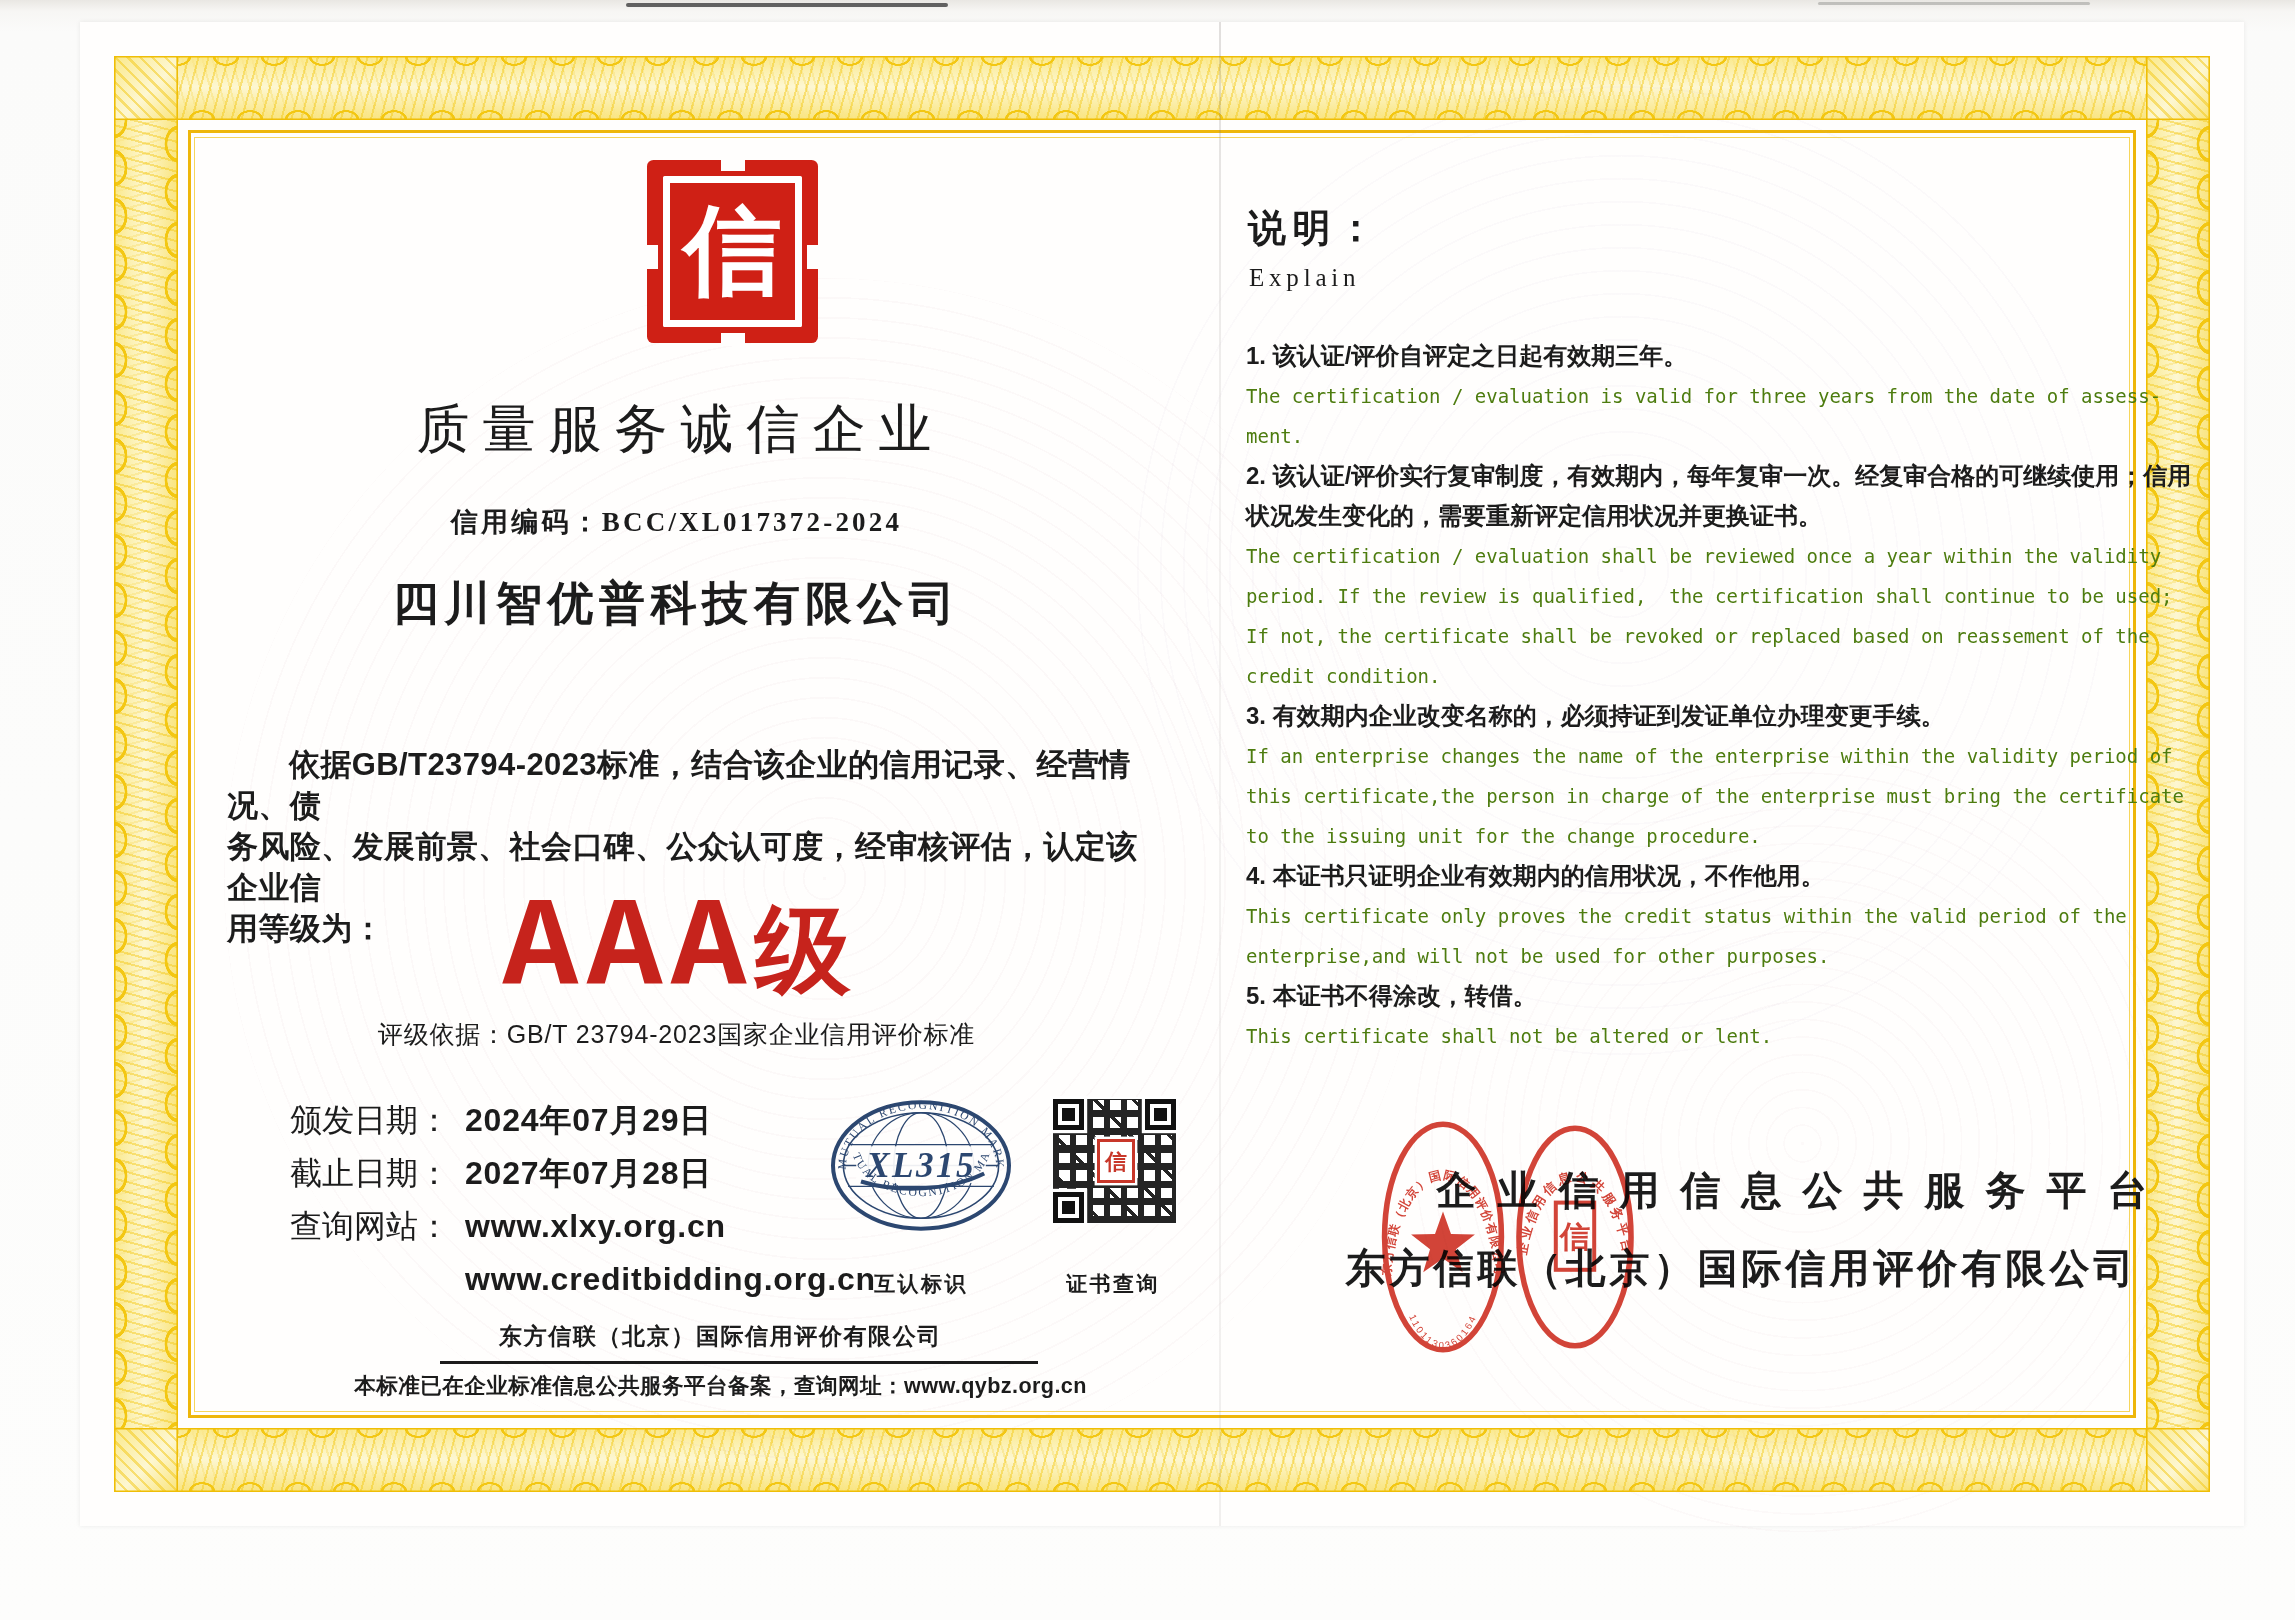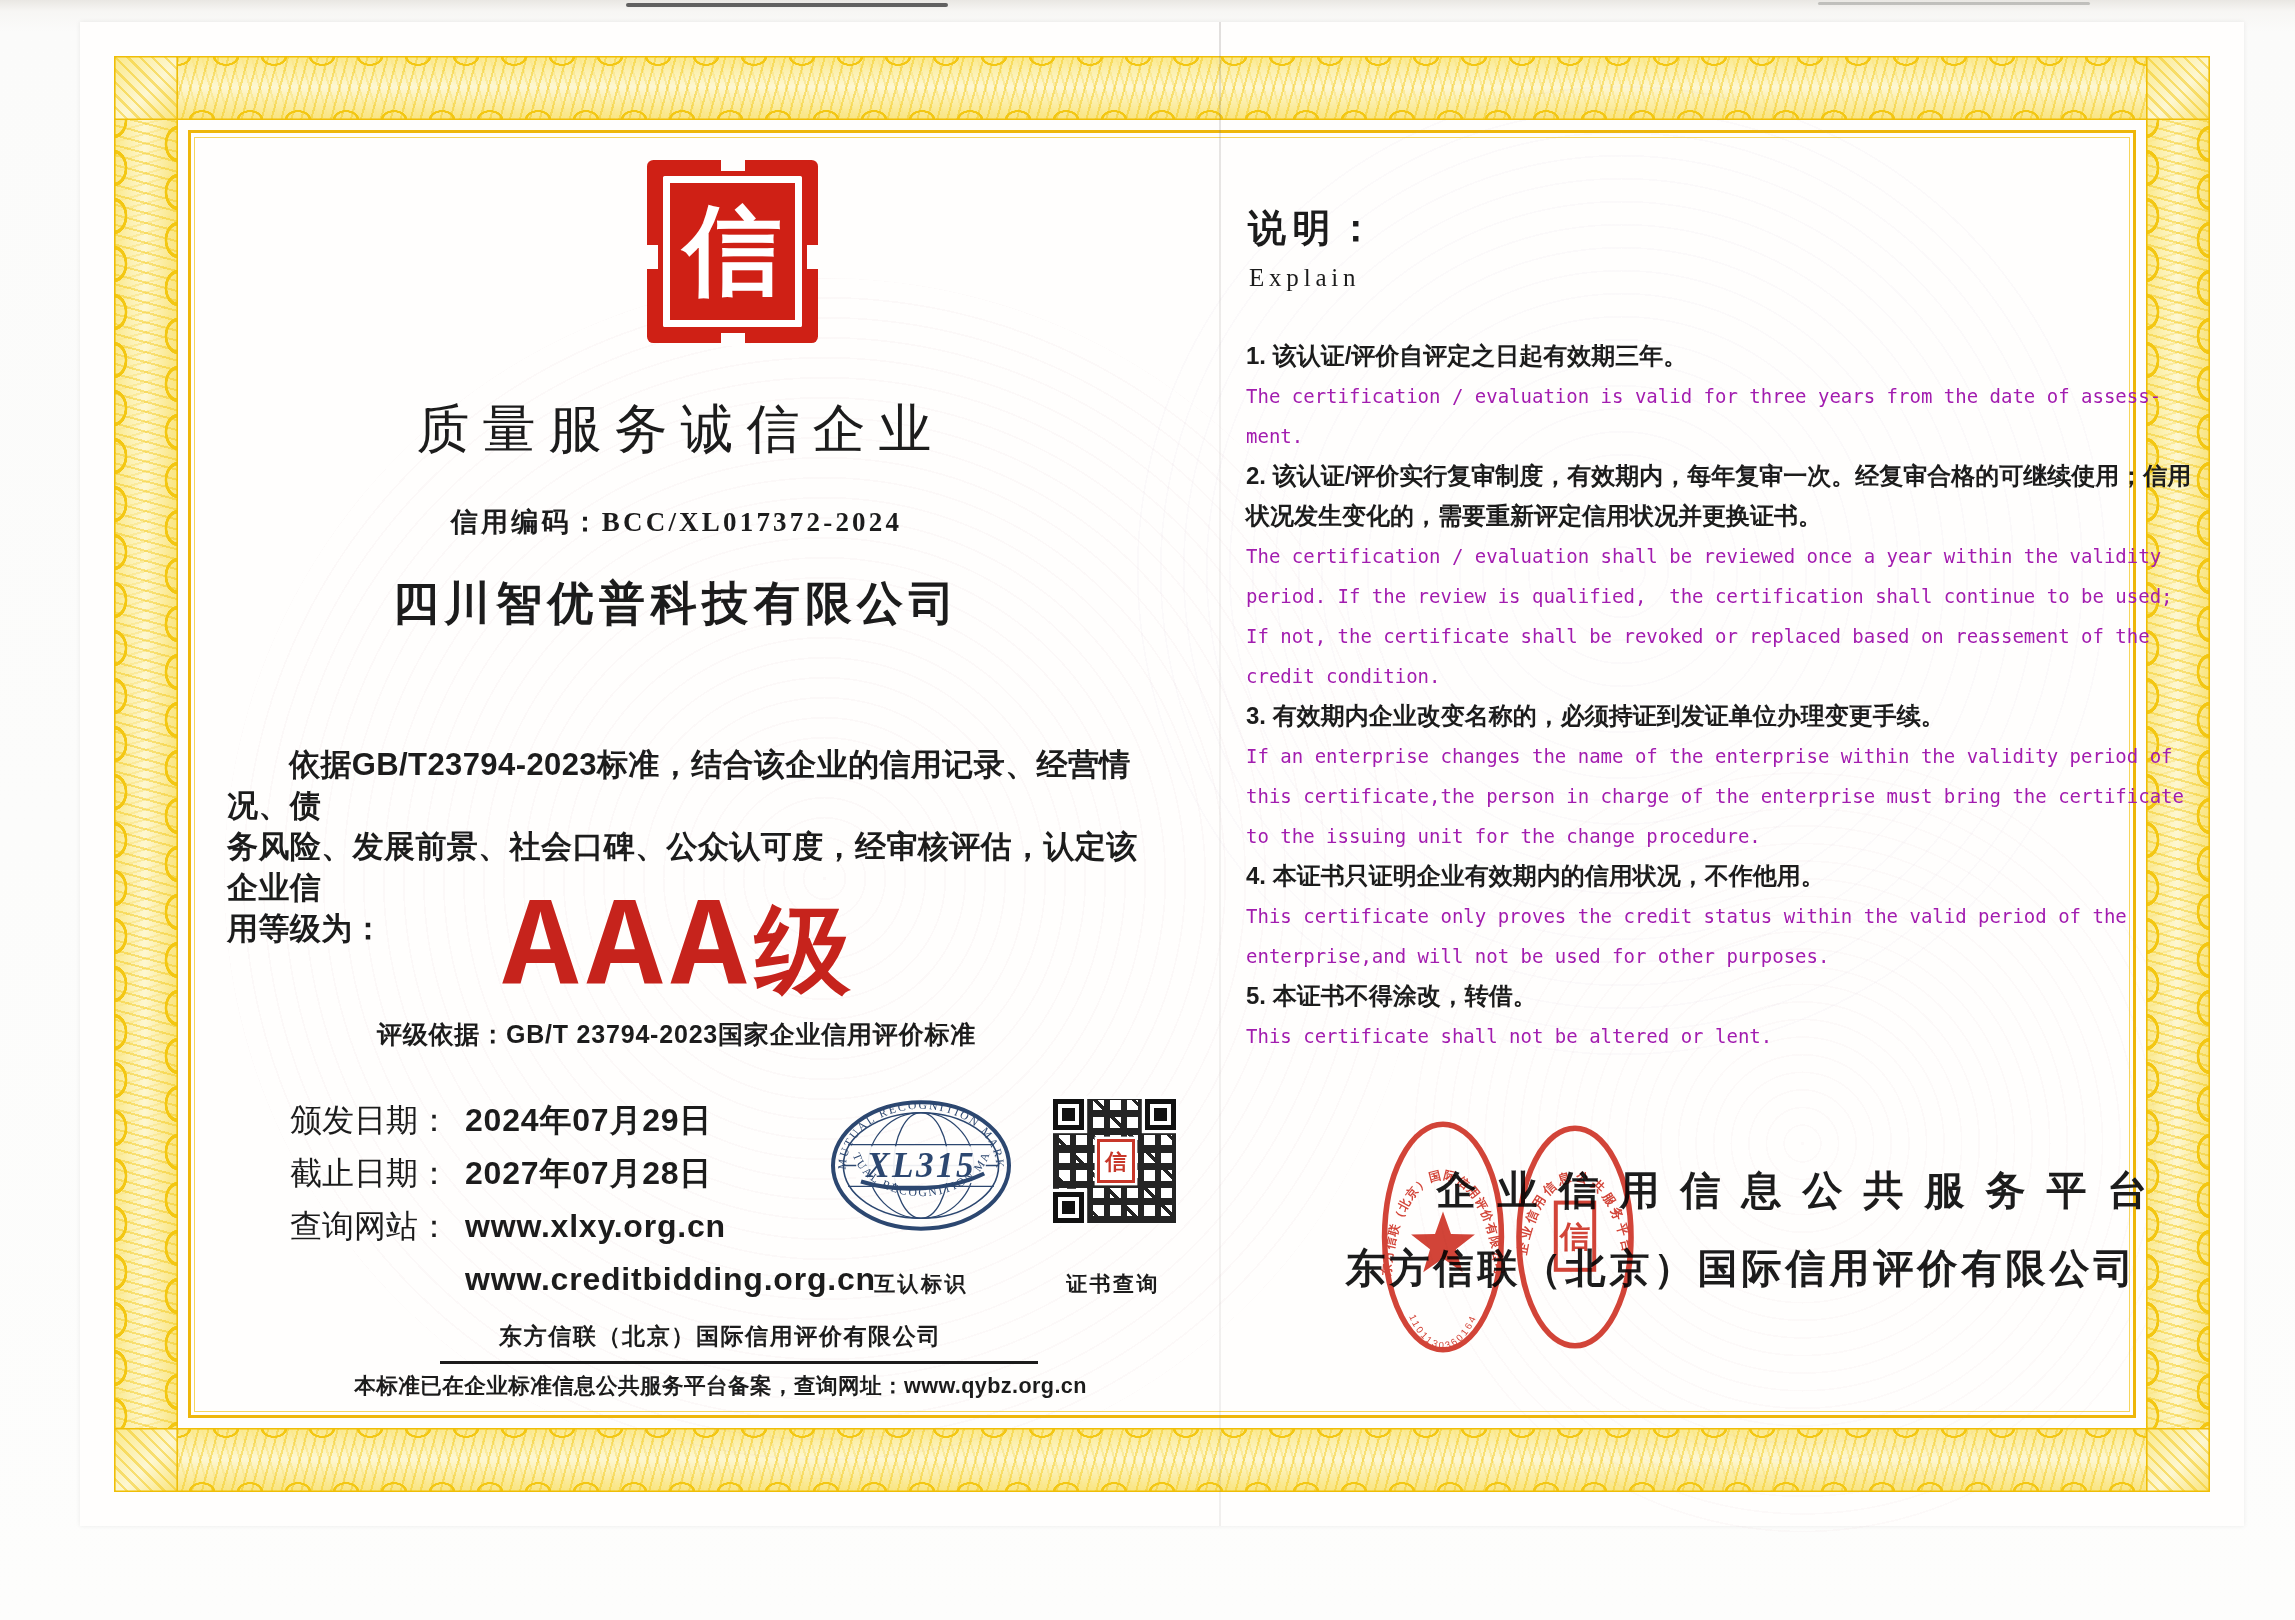--- a/index.html
+++ b/index.html
@@ -80,21 +80,21 @@
   .company{top:551px;font-size:46px;font-weight:900;letter-spacing:5.6px;}
   .uscc{top:646px;font-size:30px;font-weight:700;letter-spacing:1.6px;}
 
   .intro{left:147px;top:722px;width:929px;}
   .intro-line{font-size:31px;font-weight:700;line-height:41px;text-align:left;letter-spacing:0.4px;}
   .indent{text-indent:2em;}
 
   .grade{top:859px;color:#c6231c;line-height:136px;}
   .grade-letters{font-family:Liberation Mono, monospace;font-weight:900;font-size:127px;letter-spacing:8px;}
   .grade-suffix{font-size:96px;font-weight:900;letter-spacing:0;}
-  .basis{top:996px;font-size:25px;font-weight:700;letter-spacing:0.8px;}
+  .basis{top:996px;font-size:25px;font-weight:400;letter-spacing:0.8px;}
 
   .dates{left:210px;top:1072px;}
   .d-row{display:flex;height:53px;align-items:center;}
   .d-label{font-size:32px;font-weight:400;width:175px;text-align:left;}
   .d-value{font-size:32px;font-weight:700;letter-spacing:0.8px;}
   .d-indent{margin-left:175px;}
 
   .xl315{left:749px;top:1076px;width:184px;height:135px;}
   .mark-label{top:1248px;font-size:21px;font-weight:600;letter-spacing:2.4px;text-align:center;}
   .xl-label{left:749px;width:184px;}
@@ -118,21 +118,21 @@
   .filing{left:264px;width:753px;top:1349px;font-size:21.6px;font-weight:700;text-align:center;letter-spacing:0.4px;}
 
   
   .explain-h{left:1168px;top:181px;font-size:38px;font-weight:600;letter-spacing:6.4px;
     font-family:"Liberation Serif",serif;}
   .explain-h-en{left:1169px;top:242px;font-size:25px;letter-spacing:4.8px;
     font-family:"Liberation Serif",serif;}
   .explain-list{left:1166px;top:314px;width:973px;}
   .ex-line{height:40px;line-height:40px;text-align:left;}
   .ex-zh{font-size:24px;font-weight:800;letter-spacing:0;}
-  .ex-en{font-size:19px;font-family:"DejaVu Sans Mono","Liberation Mono",monospace;white-space:pre;color:#a21caf;}
+  .ex-en{font-size:19px;font-family:"DejaVu Sans Mono","Liberation Mono",monospace;white-space:pre;color:#4d7c0f;}
 
   .platform{left:1282px;width:881px;top:1141px;font-size:40px;font-weight:900;letter-spacing:21px;text-align:center;}
   .issuer2{left:1169px;width:985px;top:1219px;font-size:40px;font-weight:900;letter-spacing:4px;text-align:center;}
 
   .sealsvg{position:absolute;z-index:6;mix-blend-mode:multiply;opacity:.94;}
   .seal-left{left:1299px;top:1095px;}
   .seal-right{left:1434px;top:1099px;}
 </style>
 </head>
 <body>

